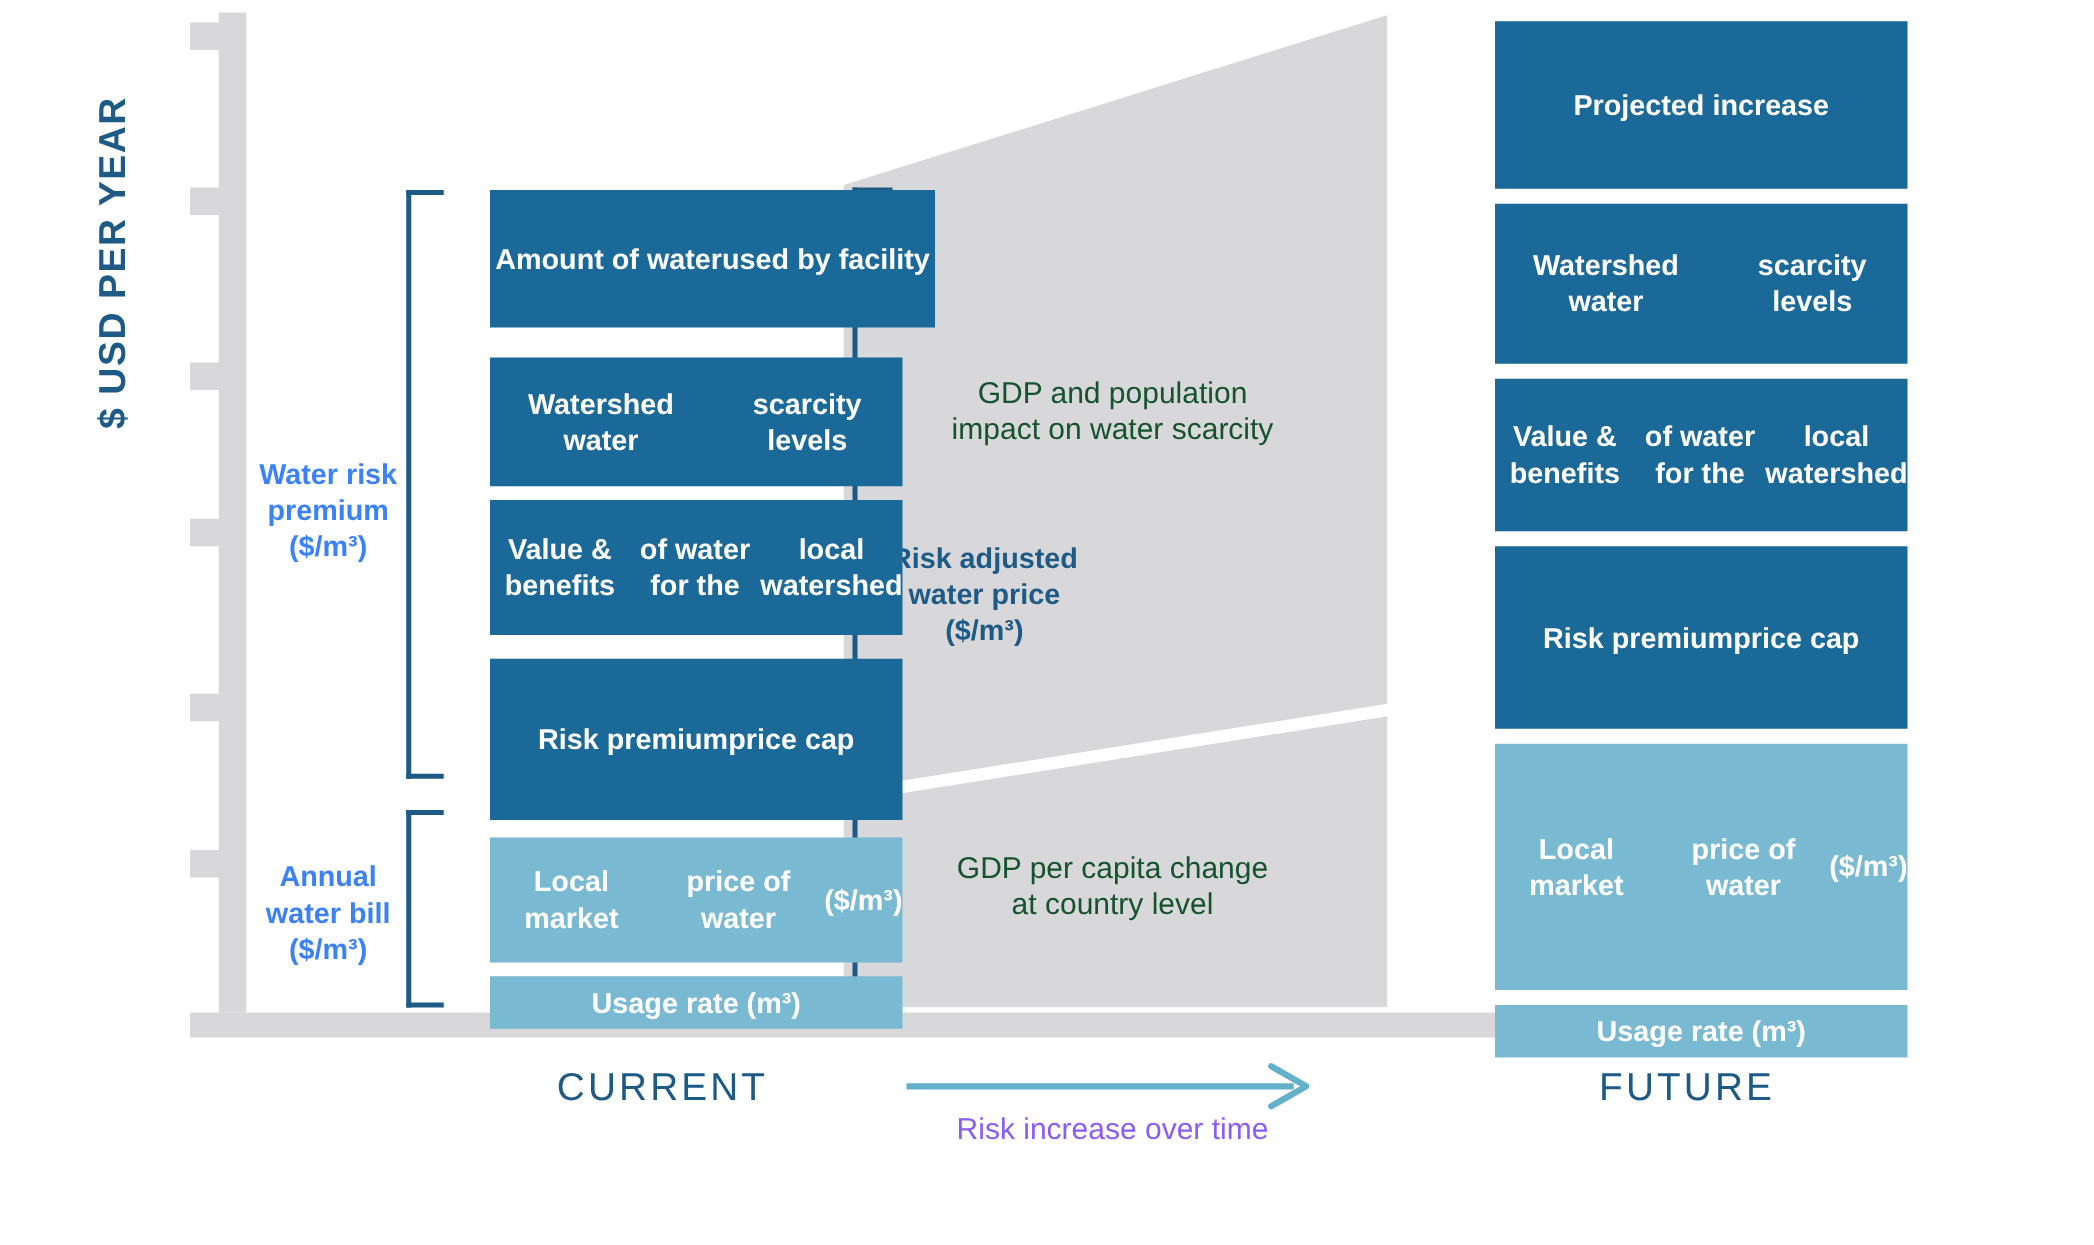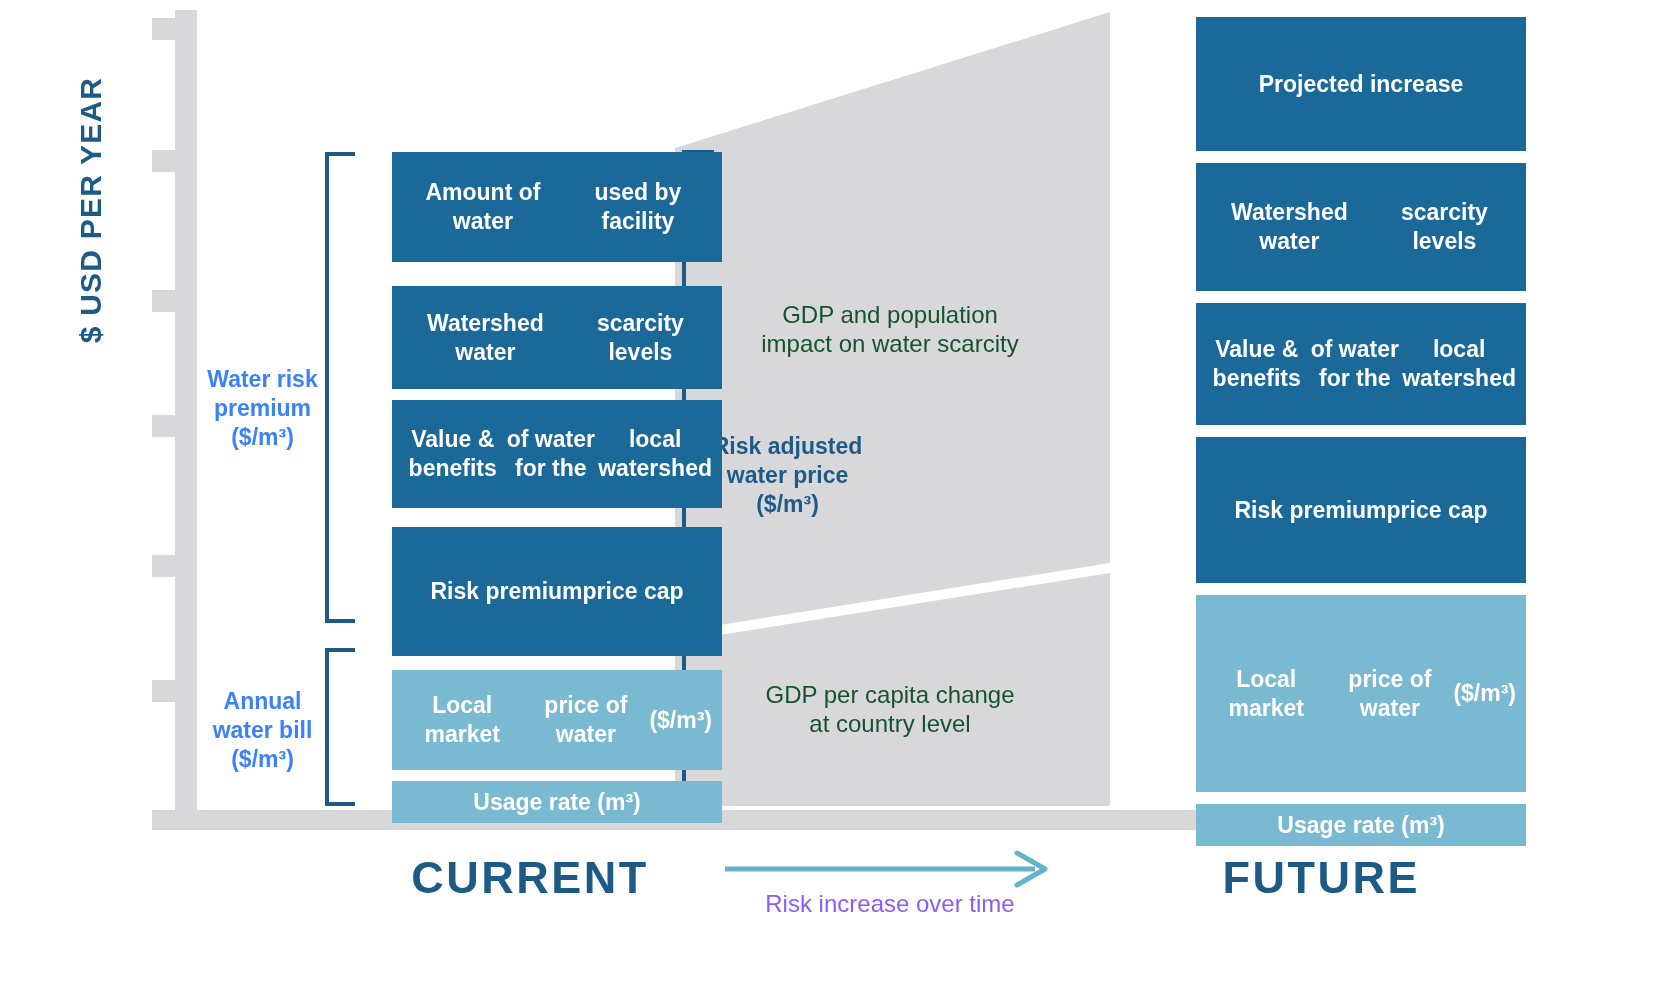--- a/index.html
+++ b/index.html
@@ -112,32 +112,32 @@
   .box {
     position: absolute;
     display: flex;
     align-items: center;
     justify-content: center;
     text-align: center;
     color: #ffffff;
     font-size: 23px;
     font-weight: bold;
     line-height: 1.26;
-    padding: 0 10px;
+    padding: 0 0;
     box-sizing: border-box;
   }
   .box.dark  { background: #1a6998; }
   .box.light { background: #7ab9d2; }
   .box.light.small { font-weight: bold; }
 
   
   .foot-label {
     position: absolute;
-    font-size: 45px;
-    font-weight: bold;
+    font-size: 31px;
+    font-weight: normal;
     letter-spacing: 2.5px;
     color: #1d5b86;
     top: 852px;
   }
   #foot-current { left: 380px; width: 300px; text-align: center; }
   #foot-future  { left: 1120px; width: 300px; text-align: right; }
 
   .arrow-wrap { position: absolute; left: 725px; top: 848px; width: 330px; height: 42px; }
   .arrow-caption {
     position: absolute;
@@ -195,21 +195,21 @@
   </div>
 
   <div class="bracket" style="left:325px; top:648px; width:26px; height:150px;"></div>
   <div class="bracket-label" style="left:180px; top:687px; width:165px;">
     <div>Annual</div>
     <div>water bill</div>
     <div>($/m³)</div>
   </div>
 
   <div class="col">
-    <div class="box dark" style="left:392px; top:152px;  width:330px; height:110px;">
+    <div class="box dark" style="left:392px; top:152px;  width:356px; height:110px;">
         <div>Amount of water</div>
         <div>used by facility</div>
       </div>
     <div class="box dark" style="left:392px; top:286px;  width:330px; height:103px;">
         <div>Watershed water</div>
         <div>scarcity levels</div>
       </div>
     <div class="box dark" style="left:392px; top:400px;  width:330px; height:108px;">
         <div>Value &amp; benefits</div>
         <div>of water for the</div>

